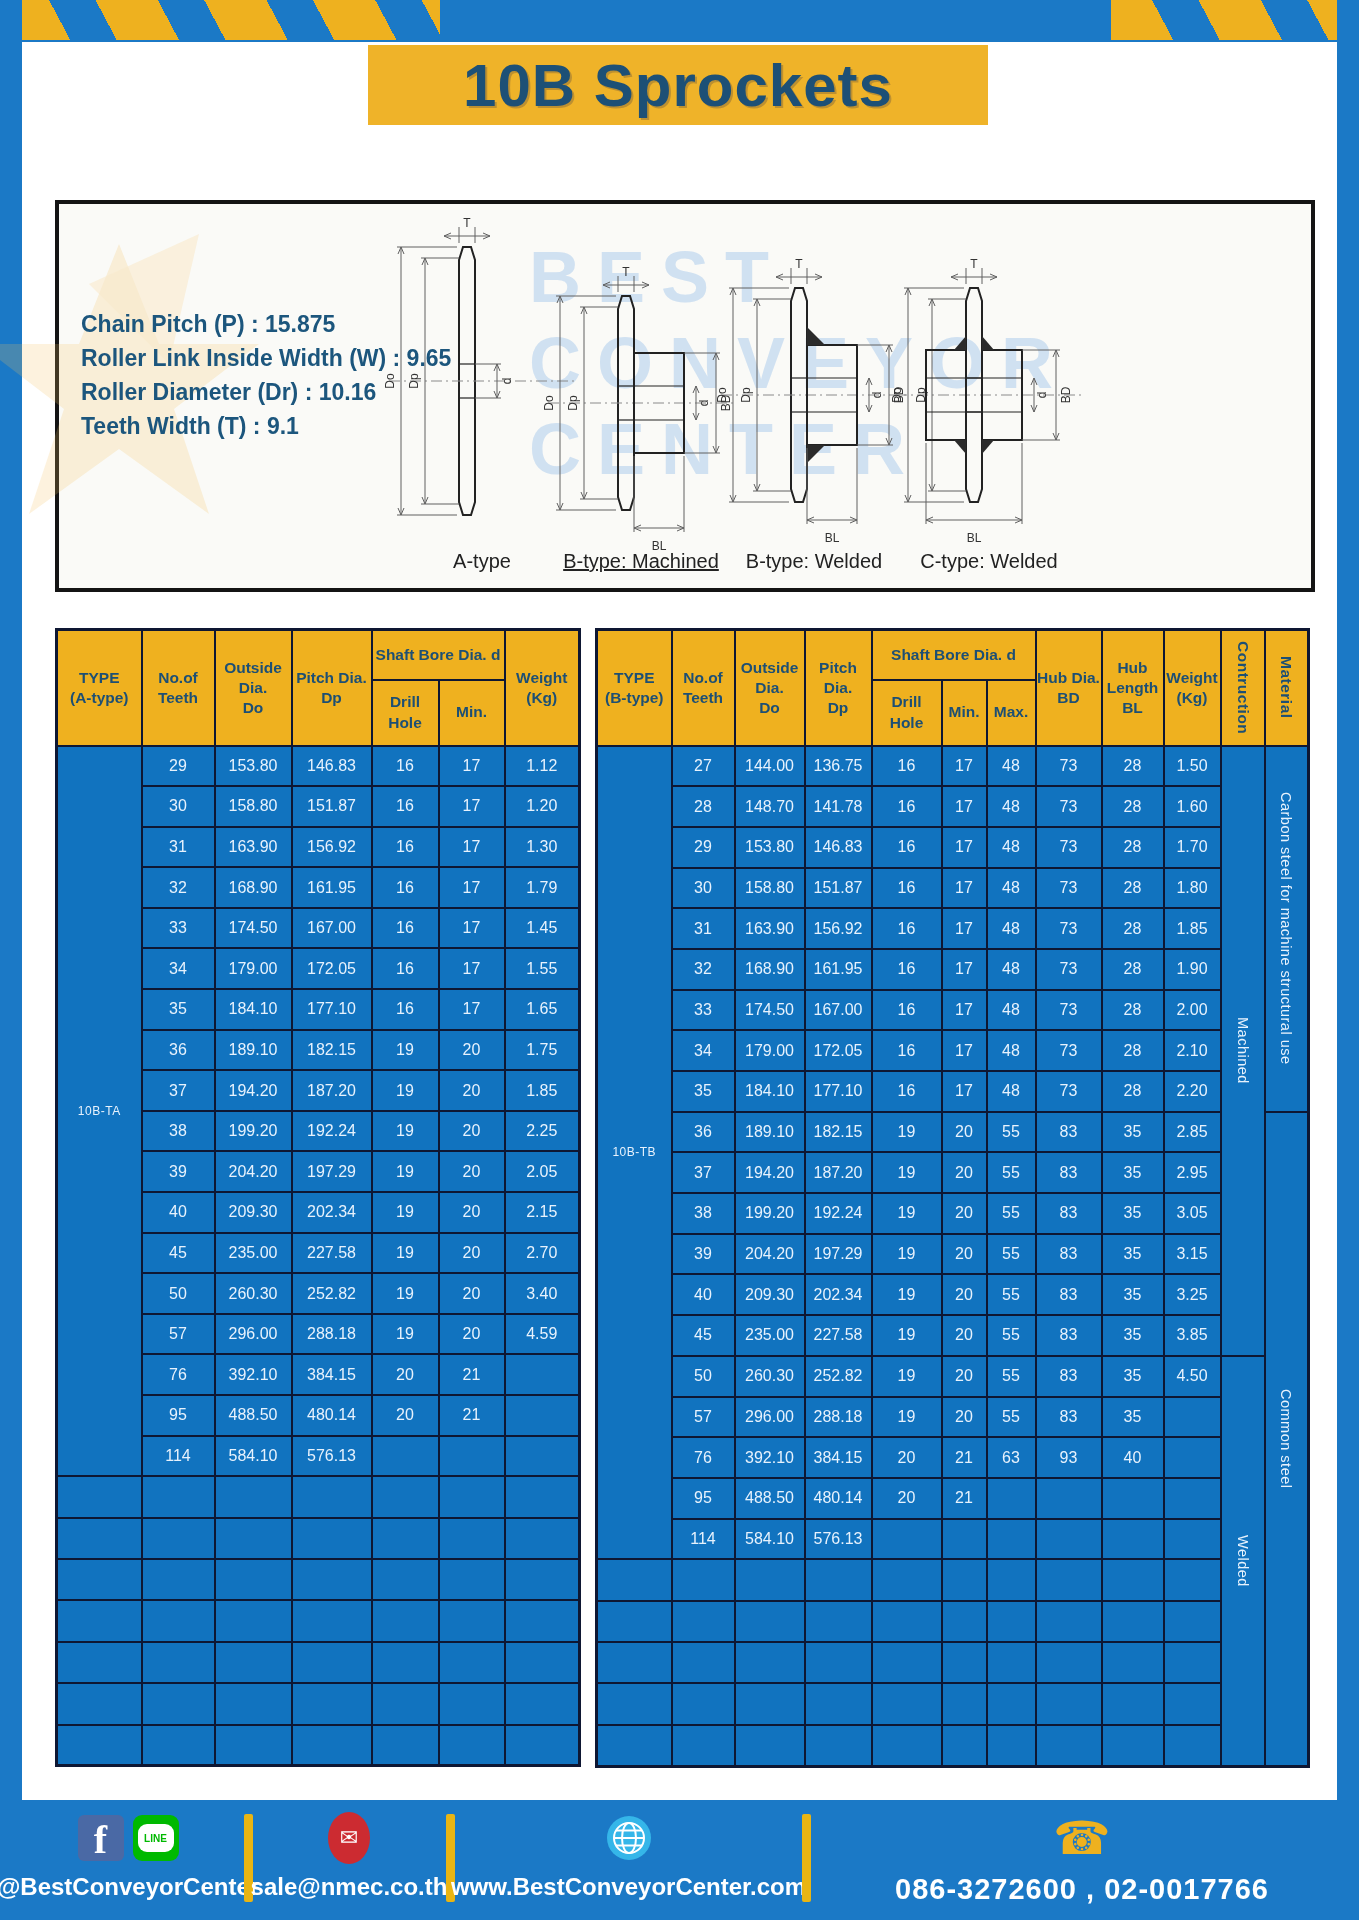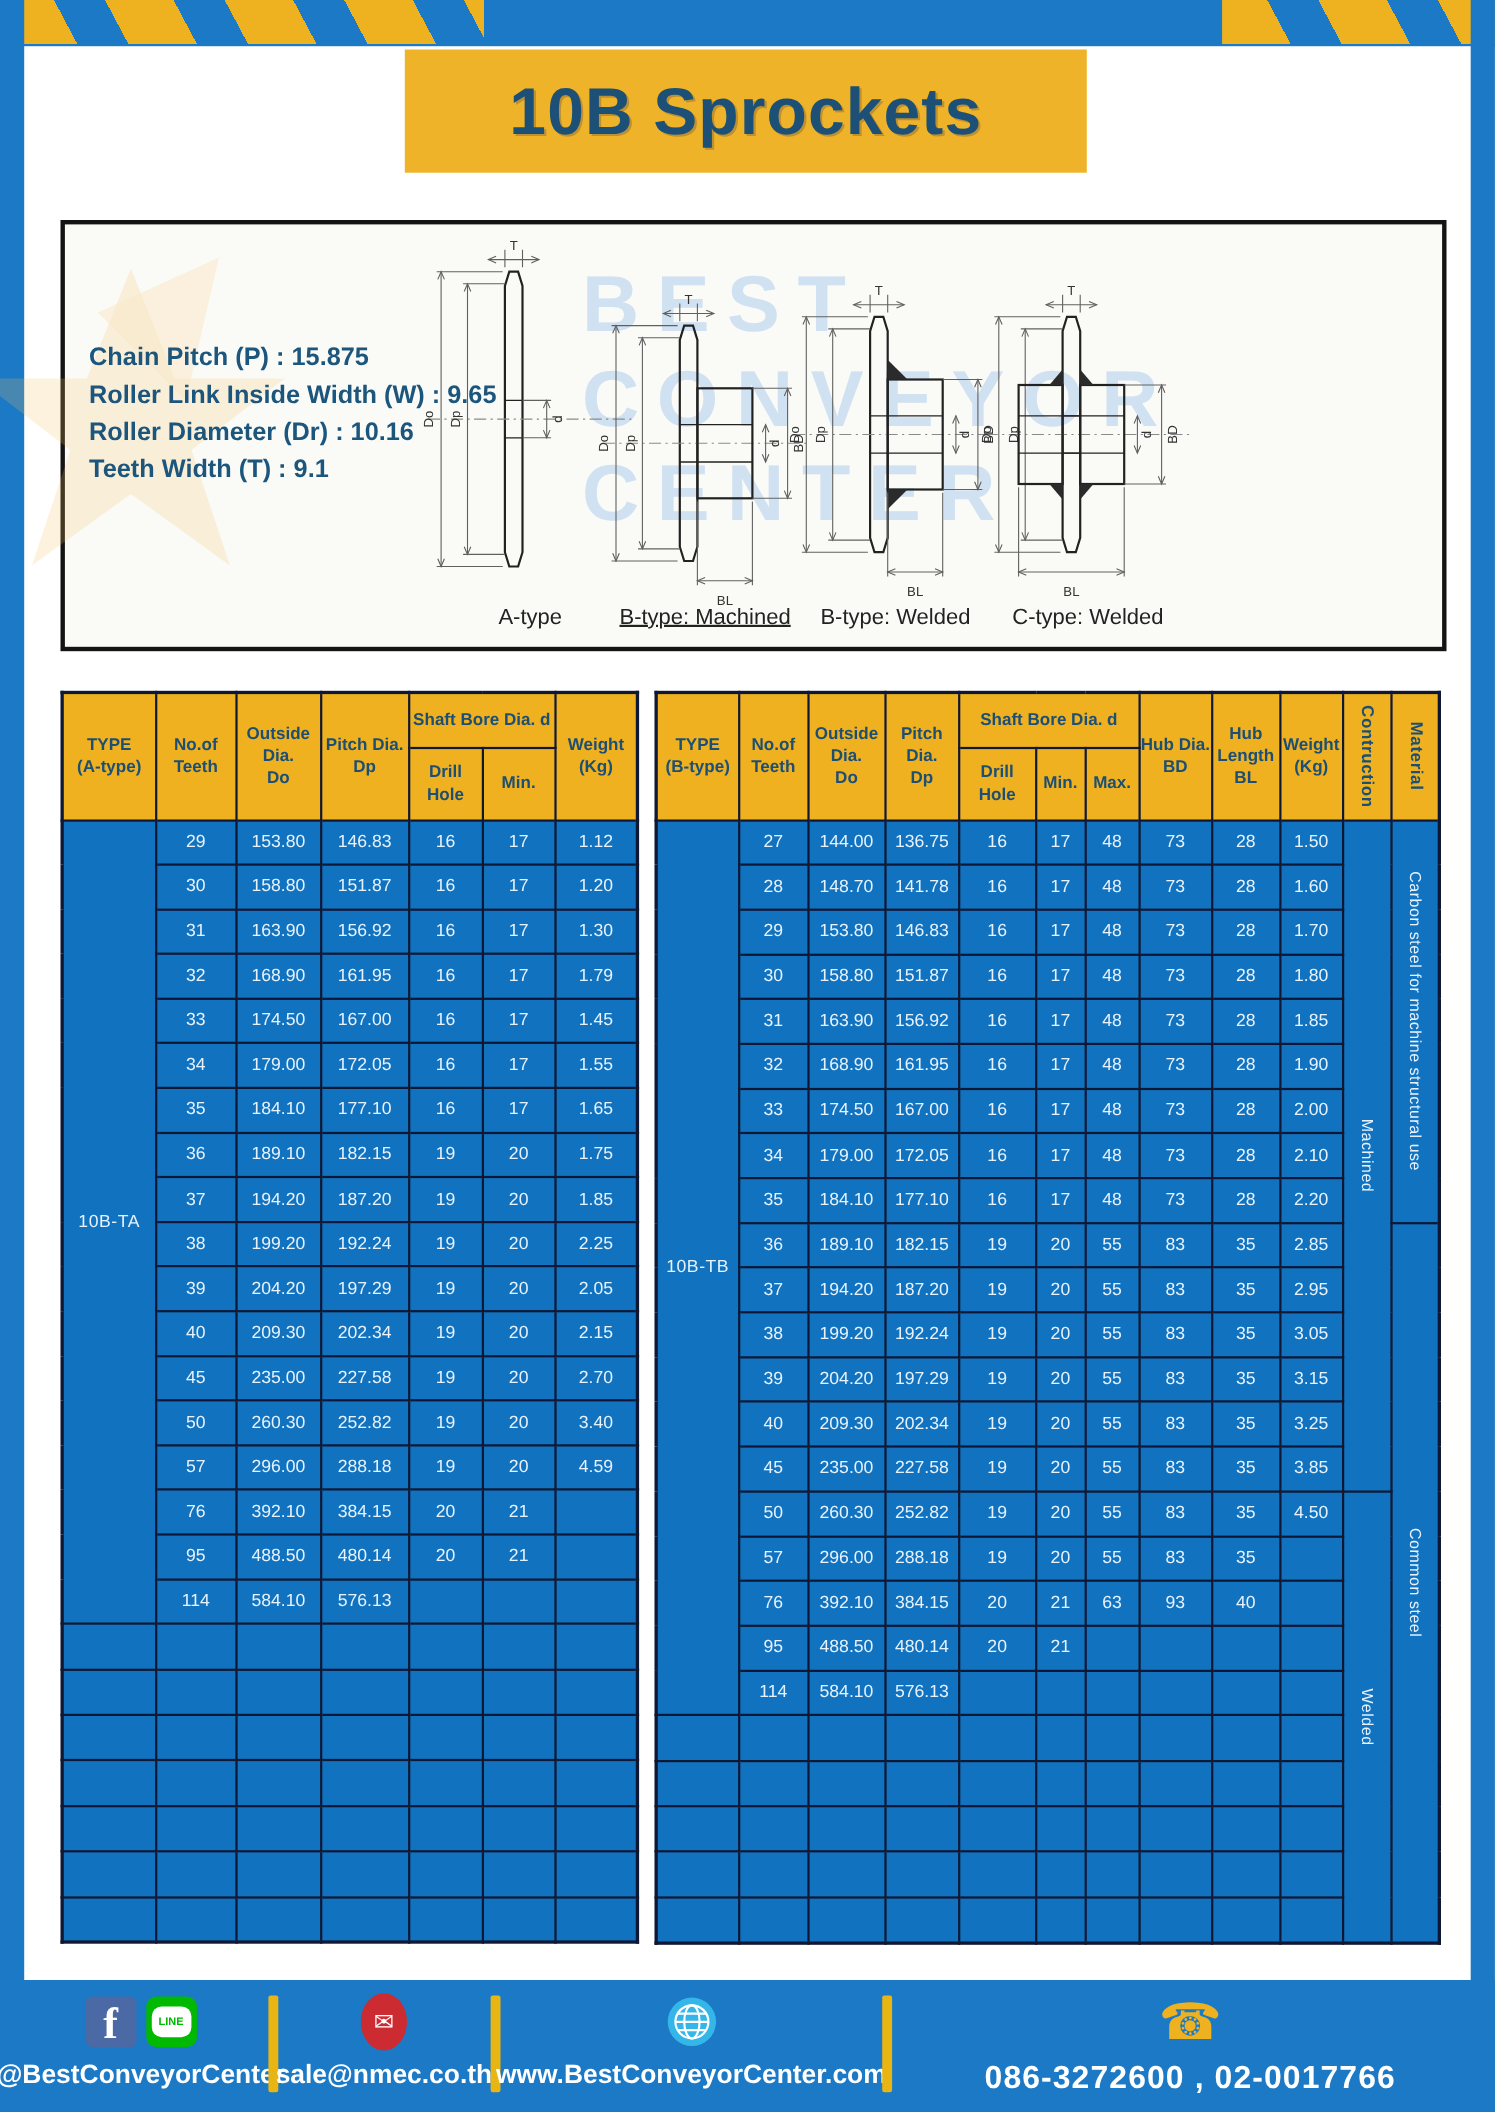--- a/index.html
+++ b/index.html
@@ -8,21 +8,21 @@
 
   
   .top-band{position:absolute;left:0;top:0;width:1359px;height:42px;background:#1b79c6;}
   .stripes{position:absolute;top:0;height:40px;}
   .stripes-left{left:8px;width:432px;background:repeating-linear-gradient(62deg,#eeb11f 0 55px,#1b79c6 55px 96px);}
   .stripes-right{right:0;width:248px;background:repeating-linear-gradient(62deg,#eeb11f 0 55px,#1b79c6 55px 96px);}
   .side-border{position:absolute;top:0;width:22px;height:1920px;background:#1b79c6;}
   .side-l{left:0;} .side-r{right:0;}
 
   
-  .title-banner{position:absolute;left:368px;top:45px;width:620px;height:112px;background:#efb329;
+  .title-banner{position:absolute;left:368px;top:45px;width:620px;height:80px;background:#efb329;
                 display:flex;align-items:center;justify-content:center;}
   .title-banner span{font-size:60px;font-weight:bold;color:#1d5076;letter-spacing:1px;
                      text-shadow:2px 2px 0 rgba(40,40,70,.25);}
 
   
   .panel{position:absolute;left:55px;top:200px;width:1260px;height:392px;background:#fafaf7;
          border:4px solid #141414;box-sizing:border-box;}
   .watermark{position:absolute;left:470px;top:30px;width:600px;pointer-events:none;}
   .watermark .wline{font-size:72px;font-weight:bold;letter-spacing:16px;line-height:86px;
                     color:rgba(173,204,236,.55);text-align:left;}
@@ -39,21 +39,21 @@
   .fig svg .dt{font:12px "Liberation Sans",sans-serif;fill:#333;text-anchor:middle;dominant-baseline:central;}
 
   
   .tbl-mount{position:absolute;top:628px;}
   #table-left{left:55px;} #table-right{left:595px;}
   table.spec-table{border-collapse:collapse;table-layout:fixed;border:3px solid #0e1733;}
   table.spec-table th,table.spec-table td{border:2px solid #0e1733;padding:0;text-align:center;vertical-align:middle;}
   table.spec-table th{background:#efb11f;color:#1d4f74;font-weight:bold;font-size:15.5px;line-height:1.3;white-space:pre-line;}
   table.spec-table th.vth{writing-mode:vertical-rl;text-orientation:mixed;letter-spacing:.5px;white-space:nowrap;}
   table.spec-table td{background:#1173bf;color:#e7f2fd;font-size:16px;}
-  table.spec-table td.type-cell{font-size:16px;letter-spacing:.5px;}
+  table.spec-table td.type-cell{font-size:12px;letter-spacing:.5px;}
   table.spec-table td.vtd{writing-mode:vertical-rl;text-orientation:mixed;font-size:14.5px;letter-spacing:.5px;white-space:nowrap;}
 
   
   .footer{position:absolute;left:0;top:1800px;width:1359px;height:120px;background:#1b79c6;}
   .fs{position:absolute;top:10px;display:flex;flex-direction:column;align-items:center;gap:7px;}
   #fs1{left:8px;width:240px;} #fs2{left:256px;width:186px;} #fs3{left:456px;width:345px;} #fs4{left:812px;width:540px;}
   .fs .ftxt{color:#fff;font-weight:bold;font-size:24px;white-space:nowrap;}
   #fs4 .ftxt{font-size:29px;letter-spacing:1px;}
   .icons{display:flex;gap:9px;align-items:center;height:56px;}
   .fdiv{position:absolute;top:14px;width:9px;height:88px;background:#e9b513;border-radius:2px;}

